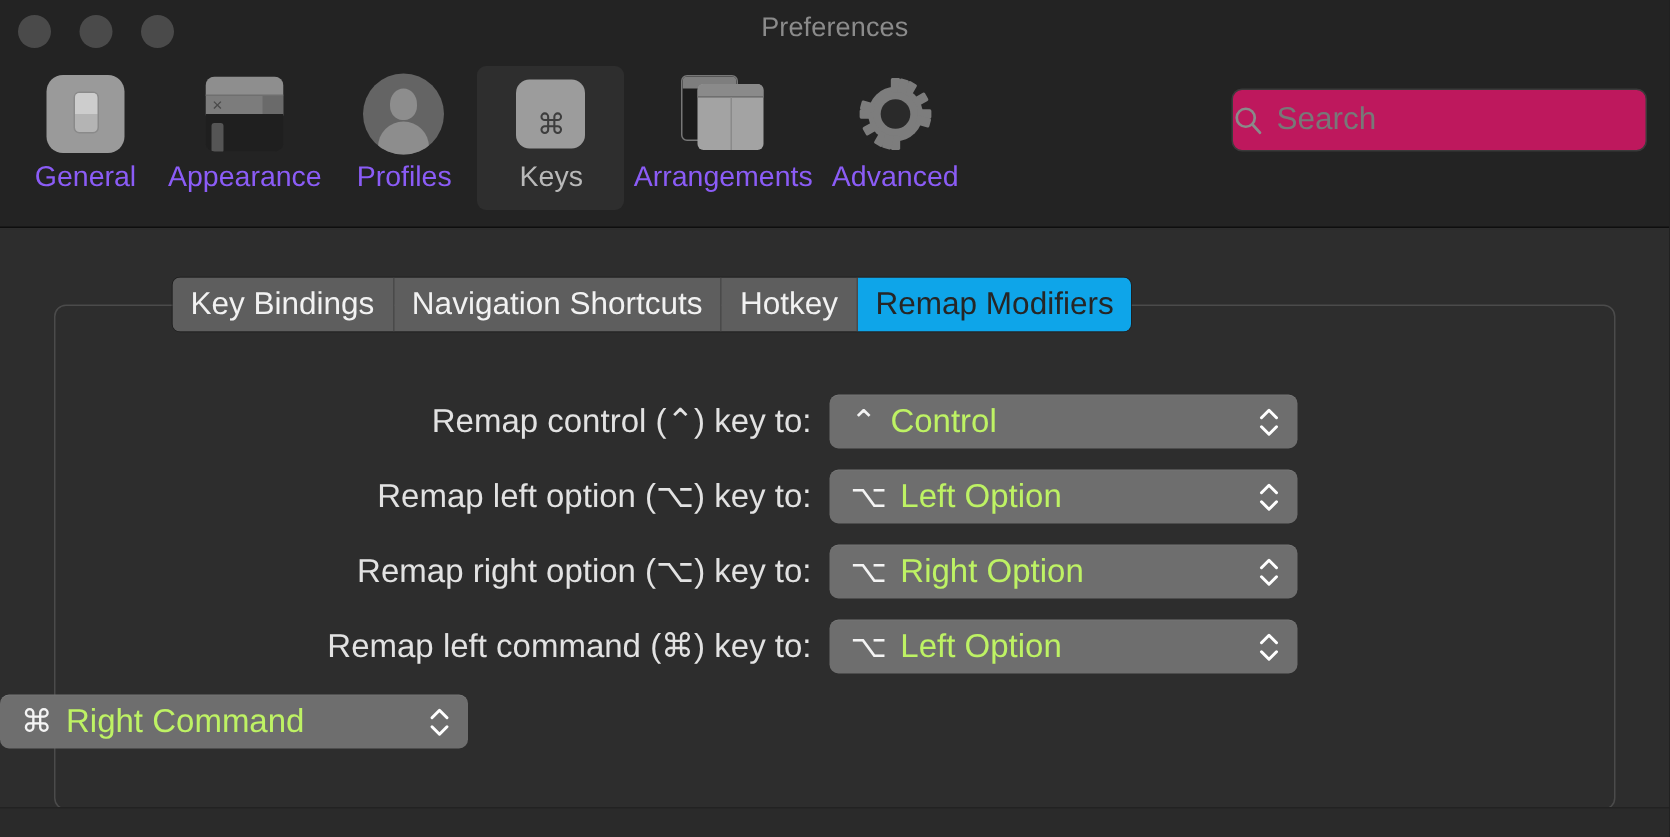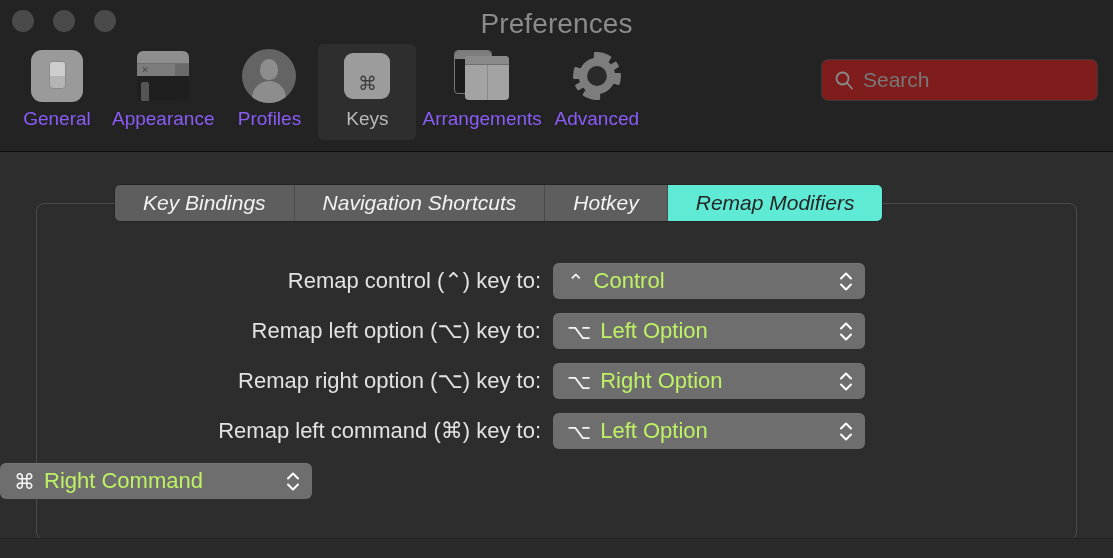--- a/index.html
+++ b/index.html
@@ -42,21 +42,21 @@
     height: 22px;
     border-radius: 50%;
     background: #4a4a4a;
   }
 
   #window-title {
     position: absolute;
     left: 0; top: 8px;
     width: 1113px;
     text-align: center;
-    font-size: 28px;
+    font-size: 18px;
     color: #8b8b8b;
     letter-spacing: 0.1px;
   }
 
   #toolbar-items {
     position: absolute;
     left: 8px; top: 44px;
     display: flex;
     align-items: flex-start;
   }
@@ -276,26 +276,25 @@
   
   .icon-gear { width: 52px; height: 52px; }
 
   
   #search-field {
     position: absolute;
     left: 821px; top: 59px;
     width: 277px;
     height: 42px;
     border-radius: 7px;
-    background: #7f1d1d;
+    background: #be185d;
     border: 1px solid #3a3a3a;
     box-sizing: border-box;
     display: flex;
     align-items: center;
-    padding-left: 12px;
   }
   #search-icon { flex: 0 0 auto; display: flex; }
   #search-input {
     flex: 1;
     border: none;
     outline: none;
     background: transparent;
     font-family: "Liberation Sans", sans-serif;
     font-size: 21px;
     color: #d8d8d8;
@@ -333,29 +332,28 @@
     z-index: 3;
     box-shadow: 0 0 0 0.5px #1d1d1d;
   }
   .tab {
     background: #5e5e5e;
     color: #f2f2f2;
     font-size: 21px;
     display: flex;
     align-items: center;
     justify-content: center;
-    padding: 0 28px;
+    padding: 0 12px;
     border-right: 1px solid #4a4a4a;
     cursor: default;
     white-space: nowrap;
-    font-style: italic;
   }
   .tab:last-child { border-right: none; }
   .tab.selected {
-    background: #5eead4;
+    background: #0ea5e9;
     color: #262626;
   }
 
   
   #panel {
     position: absolute;
     left: 36px; top: 50px;
     width: 1041px;
     height: 337px;
     border: 1px solid #4b4b4b;

